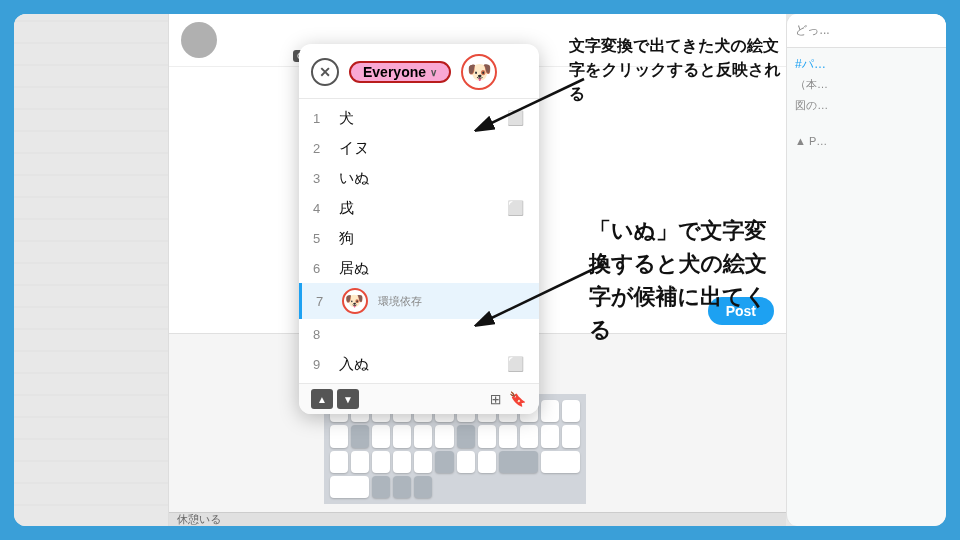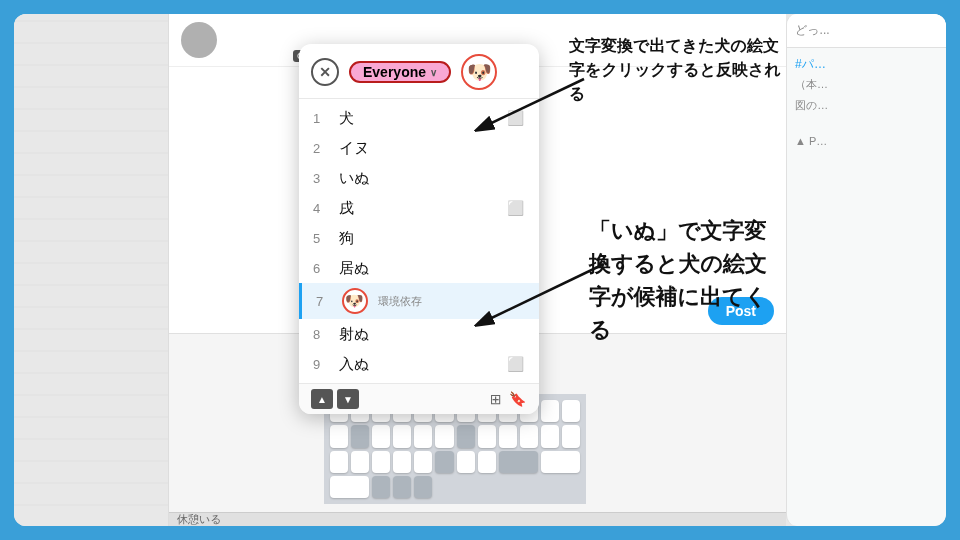--- a/index.html
+++ b/index.html
@@ -481,21 +481,20 @@
         </div>
 
         <div class="ime-item selected">
           <span class="ime-item-num">7</span>
           <div class="dog-emoji-small">🐶</div>
           <span class="ime-item-hint">環境依存</span>
         </div>
 
         <div class="ime-item">
           <span class="ime-item-num">8</span>
-          <span class="ime-item-text">射ぬ</span>
         </div>
 
         <div class="ime-item">
           <span class="ime-item-num">9</span>
           <span class="ime-item-text">入ぬ</span>
           <span class="ime-item-copy">⬜</span>
         </div>
 
       </div>
 

